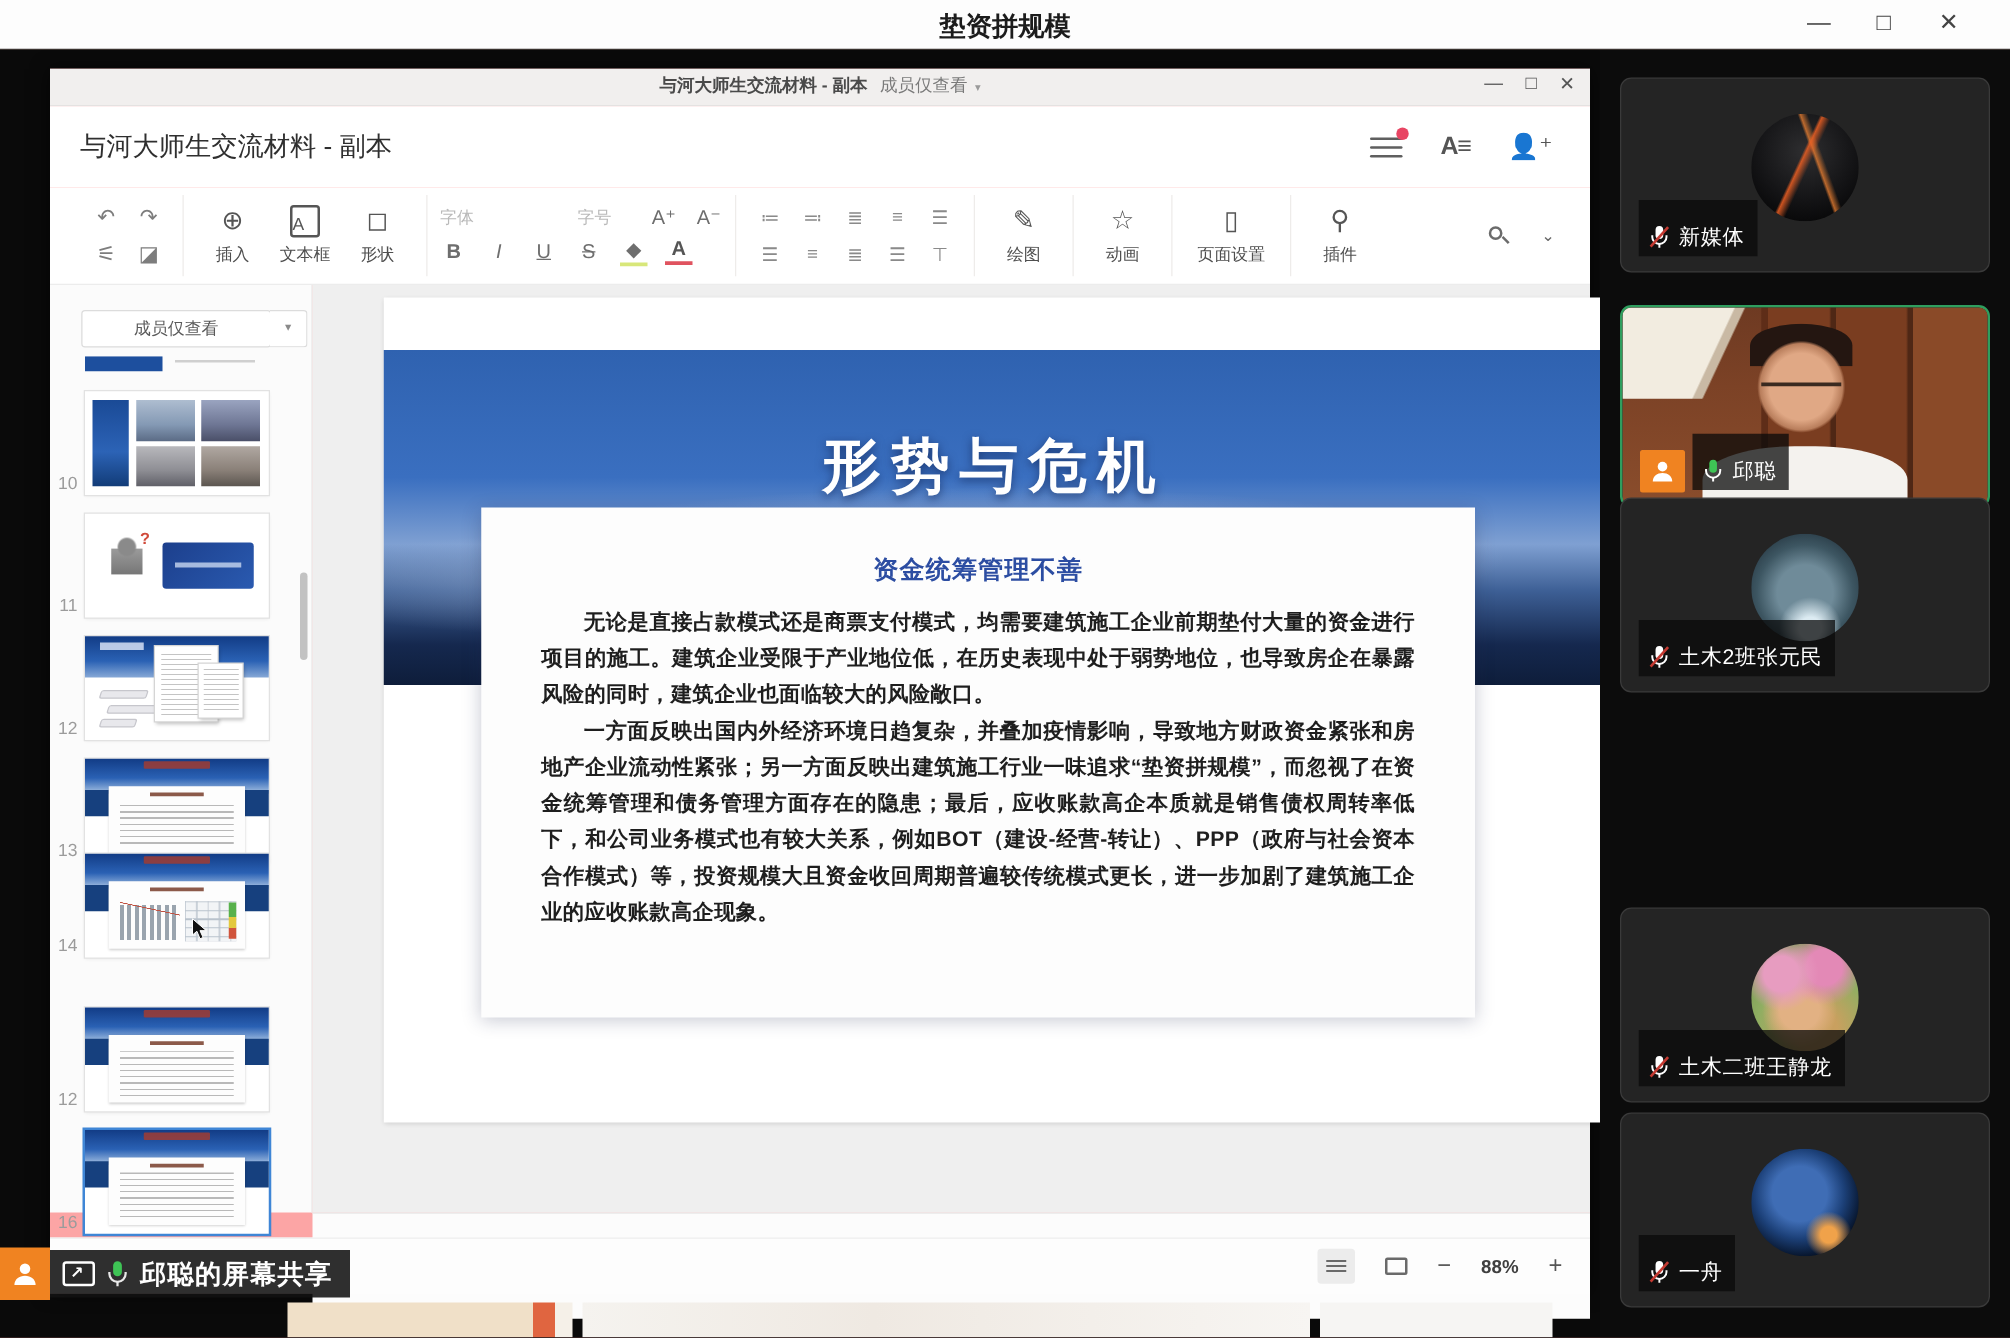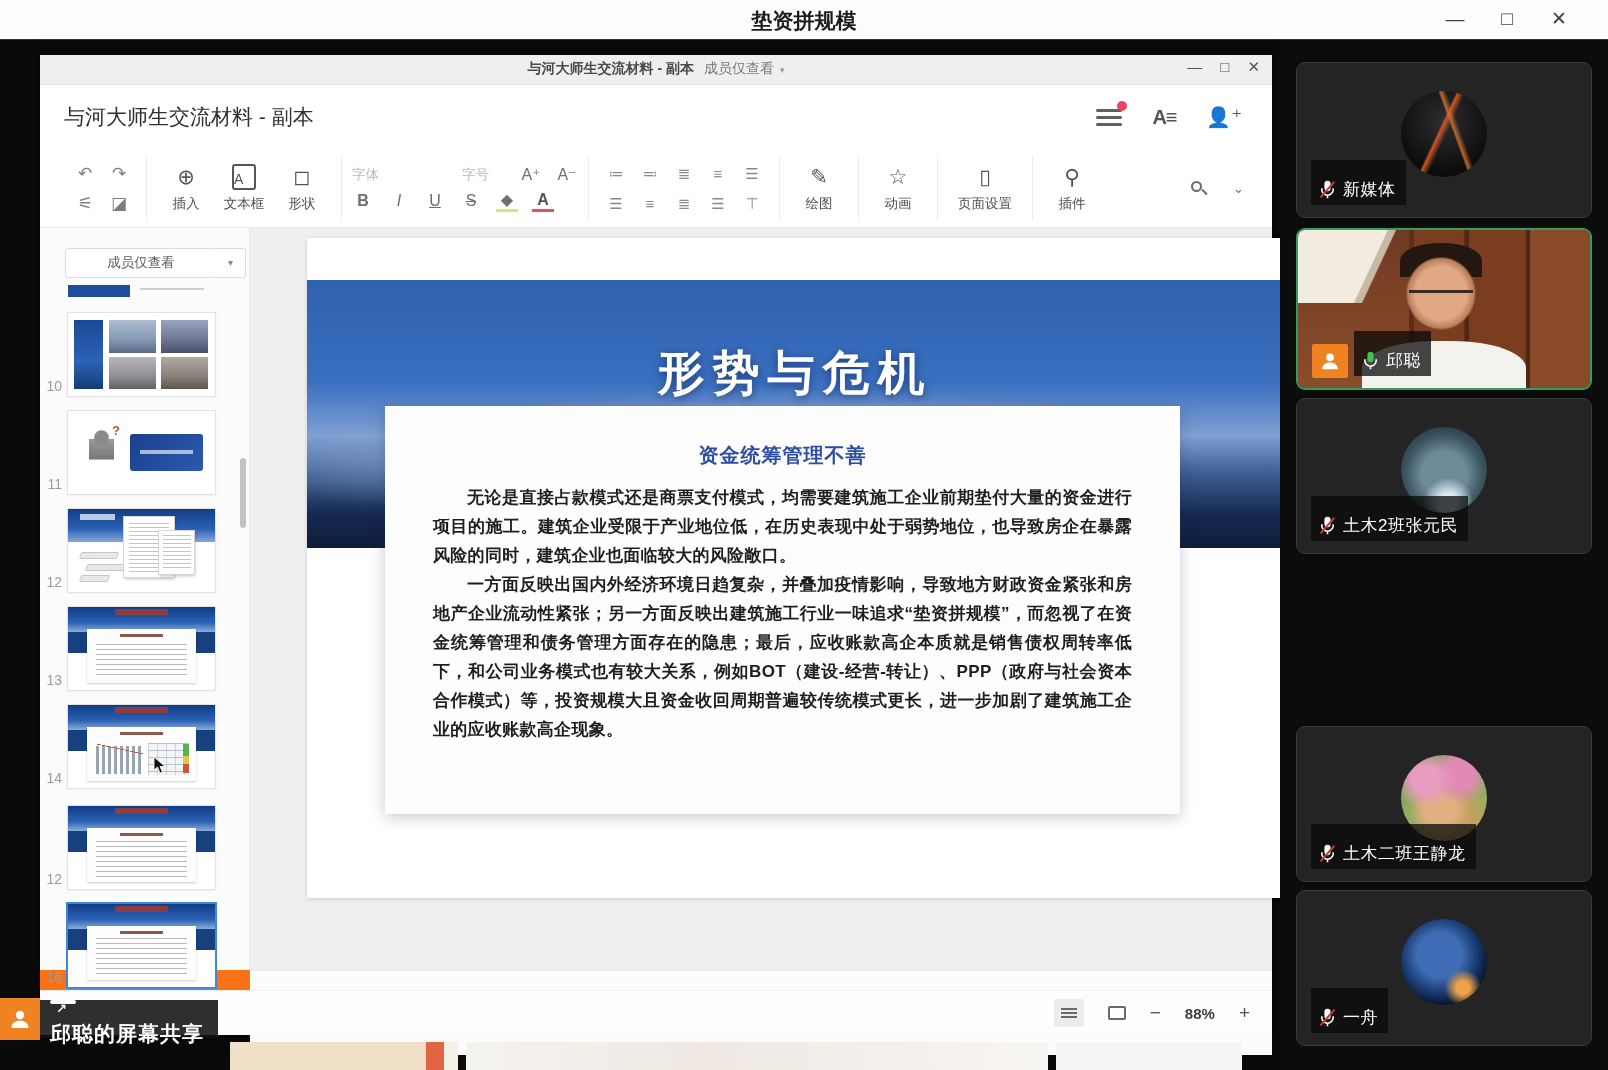--- a/index.html
+++ b/index.html
@@ -7,21 +7,21 @@
   body { font-family:"Liberation Sans","DejaVu Sans",sans-serif; }
   .root { position:relative; width:1608px; height:1070px; background:#0a0a0a; overflow:hidden; }
 
   
   .topbar { position:absolute; left:0; top:0; width:1608px; height:40px; background:#fdfdfd; border-bottom:1px solid #3a3330; }
   .topbar-title { position:absolute; left:0; right:0; top:7px; text-align:center; font-size:21px; color:#1c1c1c; font-weight:700; }
   .winctl { position:absolute; top:6px; display:flex; gap:26px; }
   .winctl span { width:26px; height:26px; text-align:center; line-height:26px; font-size:19px; color:#444; cursor:default; }
 
   
-  .editor { position:absolute; left:40px; top:55px; width:1232px; height:980px; background:#f97316; box-shadow:0 0 14px rgba(0,0,0,.6); }
+  .editor { position:absolute; left:40px; top:55px; width:1232px; height:980px; background:#fca5a5; box-shadow:0 0 14px rgba(0,0,0,.6); }
   .ed-titlebar { position:absolute; left:0; top:0; width:100%; height:30px; background:#f1efee; border-bottom:1px solid #e4e2e1; }
   .ed-titlebar-text { position:absolute; left:0; right:0; top:5px; text-align:center; font-size:14px; color:#4a4a4a; font-weight:700; }
   .ed-titlebar-text .mode { font-weight:400; color:#7a7a7a; margin-left:10px; }
   .ed-ctl { position:absolute; right:12px; top:3px; display:flex; gap:18px; }
   .ed-ctl span { font-size:15px; color:#555; }
 
   .ed-header { position:absolute; left:0; top:30px; width:100%; height:65px; background:#fff; }
   .doc-title { position:absolute; left:24px; top:18px; font-size:21px; color:#2f2f2f; }
   .hd-icons { position:absolute; right:30px; top:20px; display:flex; gap:30px; align-items:center; }
   .burger { position:relative; width:26px; height:18px; }
@@ -117,21 +117,21 @@
   .statusbar { position:absolute; left:0; top:935px; width:100%; height:45px; background:#fdfdfd; border-top:1px solid #ededed; }
   .sb-right { position:absolute; right:22px; top:8px; display:flex; align-items:center; gap:24px; color:#5c5c5c; }
   .sb-notesbtn { width:30px; height:28px; background:#ececec; border-radius:3px; display:flex; align-items:center; justify-content:center; }
   .sb-notesbtn .bars { width:16px; height:10px; background:repeating-linear-gradient(180deg,#6a6a6a 0 2px,transparent 2px 4px); }
   .fit { width:18px; height:14px; border:2px solid #6a6a6a; border-radius:2px; position:relative; }
   .zoomtxt { font-size:15px; color:#3f3f3f; font-weight:600; }
   .pm { font-size:19px; color:#555; }
 
   
   .host-corner { position:absolute; left:0; top:998px; width:40px; height:42px; background:#f08321; display:flex; align-items:center; justify-content:center; }
-  .share-badge { position:absolute; left:40px; top:1000px; height:38px; background:rgba(18,18,18,.88); display:flex; align-items:flex-start; gap:8px; padding:0 14px 0 10px;flex-direction:column; }
+  .share-badge { position:absolute; left:40px; top:1000px; height:38px; background:rgba(18,18,18,.88); display:flex; align-items:center; gap:8px; padding:0 14px 0 10px; }
   .share-badge .txt { color:#fff; font-size:21px; font-weight:600; letter-spacing:1px; }
   .share-icon { width:26px; height:20px; border:2px solid #fff; border-radius:3px; position:relative; background:#2a2a2a; }
   .share-icon::after { content:"↗"; position:absolute; left:4px; top:-1px; color:#fff; font-size:13px; font-weight:700; }
   .bottom-strip { position:absolute; top:1042px; height:28px; }
 
   
   .rpanel { position:absolute; left:1280px; top:40px; width:328px; height:1030px; background:#0c0c0c; }
   .tile { position:absolute; left:16px; width:296px; height:156px; background:#242424; border:1px solid #3a3a3a; border-radius:9px; overflow:hidden; }
   .tile.speaking { border:2px solid #2f9e5e; }
   .avatar { position:absolute; left:50%; top:28px; transform:translateX(-50%); width:86px; height:86px; border-radius:50%; }
@@ -332,21 +332,21 @@
               <div class="mini-title"></div>
             </div>
           <div class="mini-tabL"></div>
             <div class="mini-tabR"></div>
           <div class="mini-card">
               <div class="mini-head"></div>
               <div class="mini-lines"></div>
             </div>
         </div>
 
-        <div class="thumb" style="top:477px;">
+        <div class="thumb" style="top:455px;">
           <span class="tnum">14</span>
           <div class="mini-band">
               <div class="mini-title"></div>
             </div>
           <div class="mini-tabL"></div>
             <div class="mini-tabR"></div>
           <div class="mini-card">
             <div class="mini-head"></div>
             <div class="t14-chart"></div>
             <div class="t14-table"></div>
@@ -451,21 +451,21 @@
               <rect x="6.5" y="2" width="7" height="12" rx="3.5" fill="#fff"></rect>
               <path d="M3.5 10.5v1.5a6.5 6.5 0 0 0 13 0v-1.5" fill="none" stroke="#fff" stroke-width="1.8"></path>
               <line x1="10" y1="18.5" x2="10" y2="22" stroke="#fff" stroke-width="1.8"></line>
               <line x1="2" y1="21" x2="18" y2="3" stroke="#c43a32" stroke-width="2.4"></line>
             </svg>
         </span>
         <span class="nm">新媒体</span>
       </div>
     </div>
 
-    <div class="tile speaking" style="top:188px;height:162px;">
+    <div class="tile speaking" style="top:204px;height:162px;">
       <div class="vid">
         <div class="cab"></div>
           <div class="ceil"></div>
         <div class="hair"></div>
           <div class="face"></div>
           <div class="glasses"></div>
           <div class="shirt"></div>
       </div>
       <div class="hostbadge">
         <svg width="22" height="22" viewBox="0 0 24 24">

